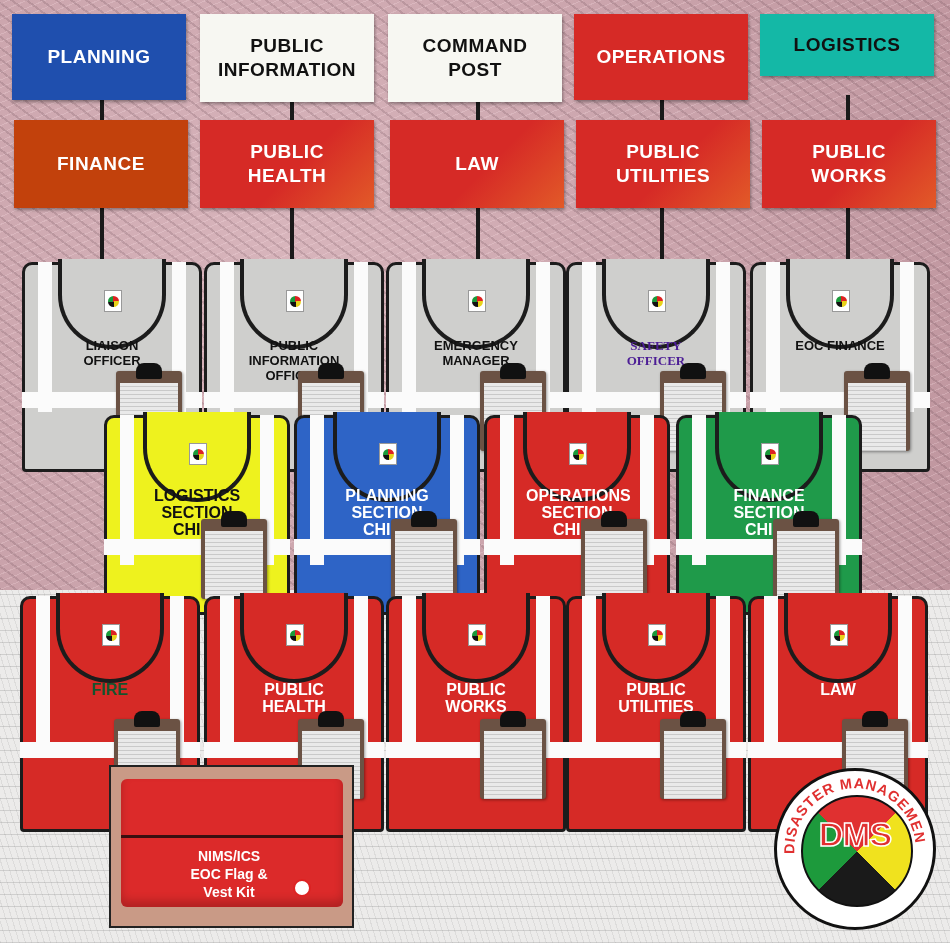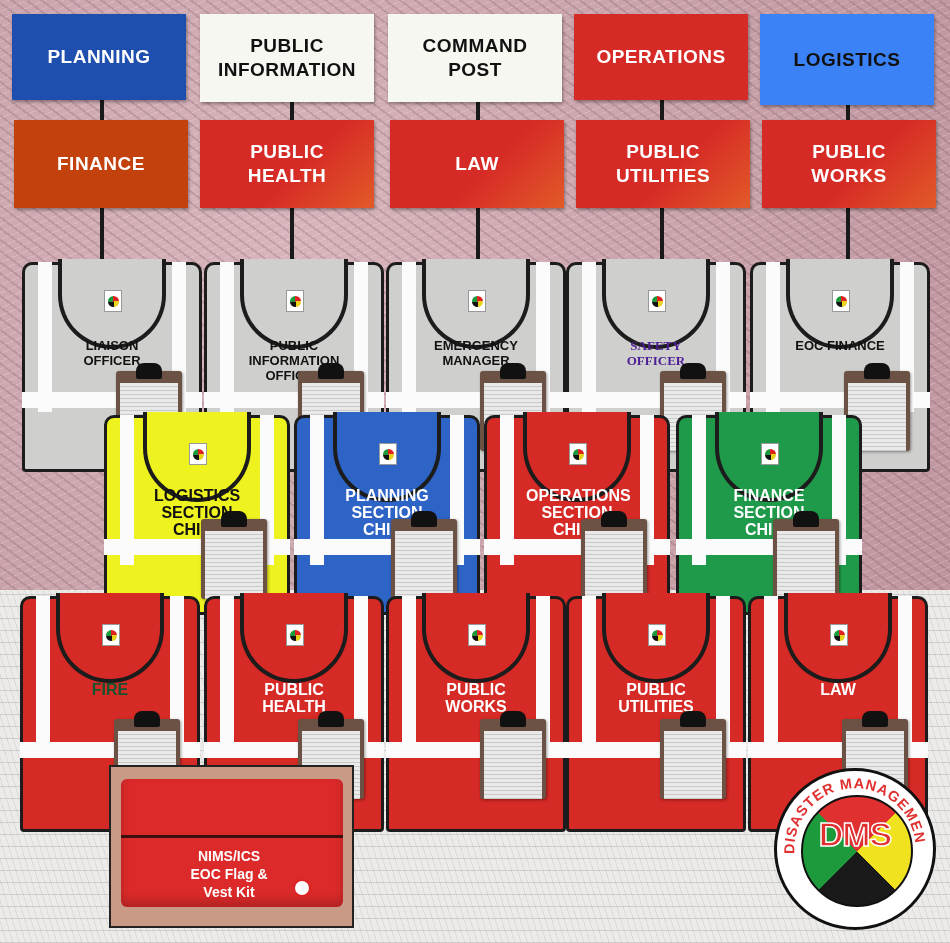--- a/index.html
+++ b/index.html
@@ -60,21 +60,21 @@
     <div class="pole" style="left: 290px; top: 95px; height: 175px;"></div>
     <div class="pole" style="left: 476px; top: 95px; height: 175px;"></div>
     <div class="pole" style="left: 660px; top: 95px; height: 175px;"></div>
     <div class="pole" style="left: 846px; top: 95px; height: 175px;"></div>
   </div>
 <div id="flags">
     <div class="flag" style="left: 12px; top: 14px; height: 86px; background: rgb(31, 79, 174); color: rgb(255, 255, 255);">PLANNING</div>
     <div class="flag" style="left: 200px; top: 14px; height: 88px; background: rgb(247, 247, 242); color: rgb(17, 17, 17); white-space: normal; padding: 0px 10px;">PUBLIC INFORMATION</div>
     <div class="flag" style="left: 388px; top: 14px; height: 88px; background: rgb(247, 247, 242); color: rgb(17, 17, 17); white-space: normal; padding: 0px 10px;">COMMAND POST</div>
     <div class="flag" style="left: 574px; top: 14px; height: 86px; background: rgb(214, 42, 38); color: rgb(255, 255, 255);">OPERATIONS</div>
-    <div class="flag" style="left: 760px; top: 14px; height: 91px; background: #3b82f6; color: rgb(17, 17, 17);">LOGISTICS</div>
+    <div class="flag" style="left: 760px; top: 14px; height: 62px; background: #14b8a6; color: rgb(17, 17, 17);">LOGISTICS</div>
     <div class="flag" style="left: 14px; top: 120px; height: 88px; background: #c2410c; color: rgb(255, 255, 255); padding: 0px 18px;">FINANCE</div>
     <div class="flag" style="left: 200px; top: 120px; height: 88px; background: linear-gradient(135deg, rgb(214, 42, 38) 55%, rgb(226, 90, 40) 100%); color: rgb(255, 255, 255); padding: 0px 18px;">PUBLIC HEALTH</div>
     <div class="flag" style="left: 390px; top: 120px; height: 88px; background: linear-gradient(135deg, rgb(214, 42, 38) 55%, rgb(226, 90, 40) 100%); color: rgb(255, 255, 255); padding: 0px 18px;">LAW</div>
     <div class="flag" style="left: 576px; top: 120px; height: 88px; background: linear-gradient(135deg, rgb(214, 42, 38) 55%, rgb(226, 90, 40) 100%); color: rgb(255, 255, 255); padding: 0px 18px;">PUBLIC UTILITIES</div>
     <div class="flag" style="left: 762px; top: 120px; height: 88px; background: linear-gradient(135deg, rgb(214, 42, 38) 55%, rgb(226, 90, 40) 100%); color: rgb(255, 255, 255); padding: 0px 18px;">PUBLIC WORKS</div>
   </div>
 <div id="vests">
     <div class="vest" style="left: 22px; top: 262px; width: 180px; height: 210px;">
       <div class="body" style="background: rgb(207, 207, 205);"></div>
       <div class="stripeL"></div>

